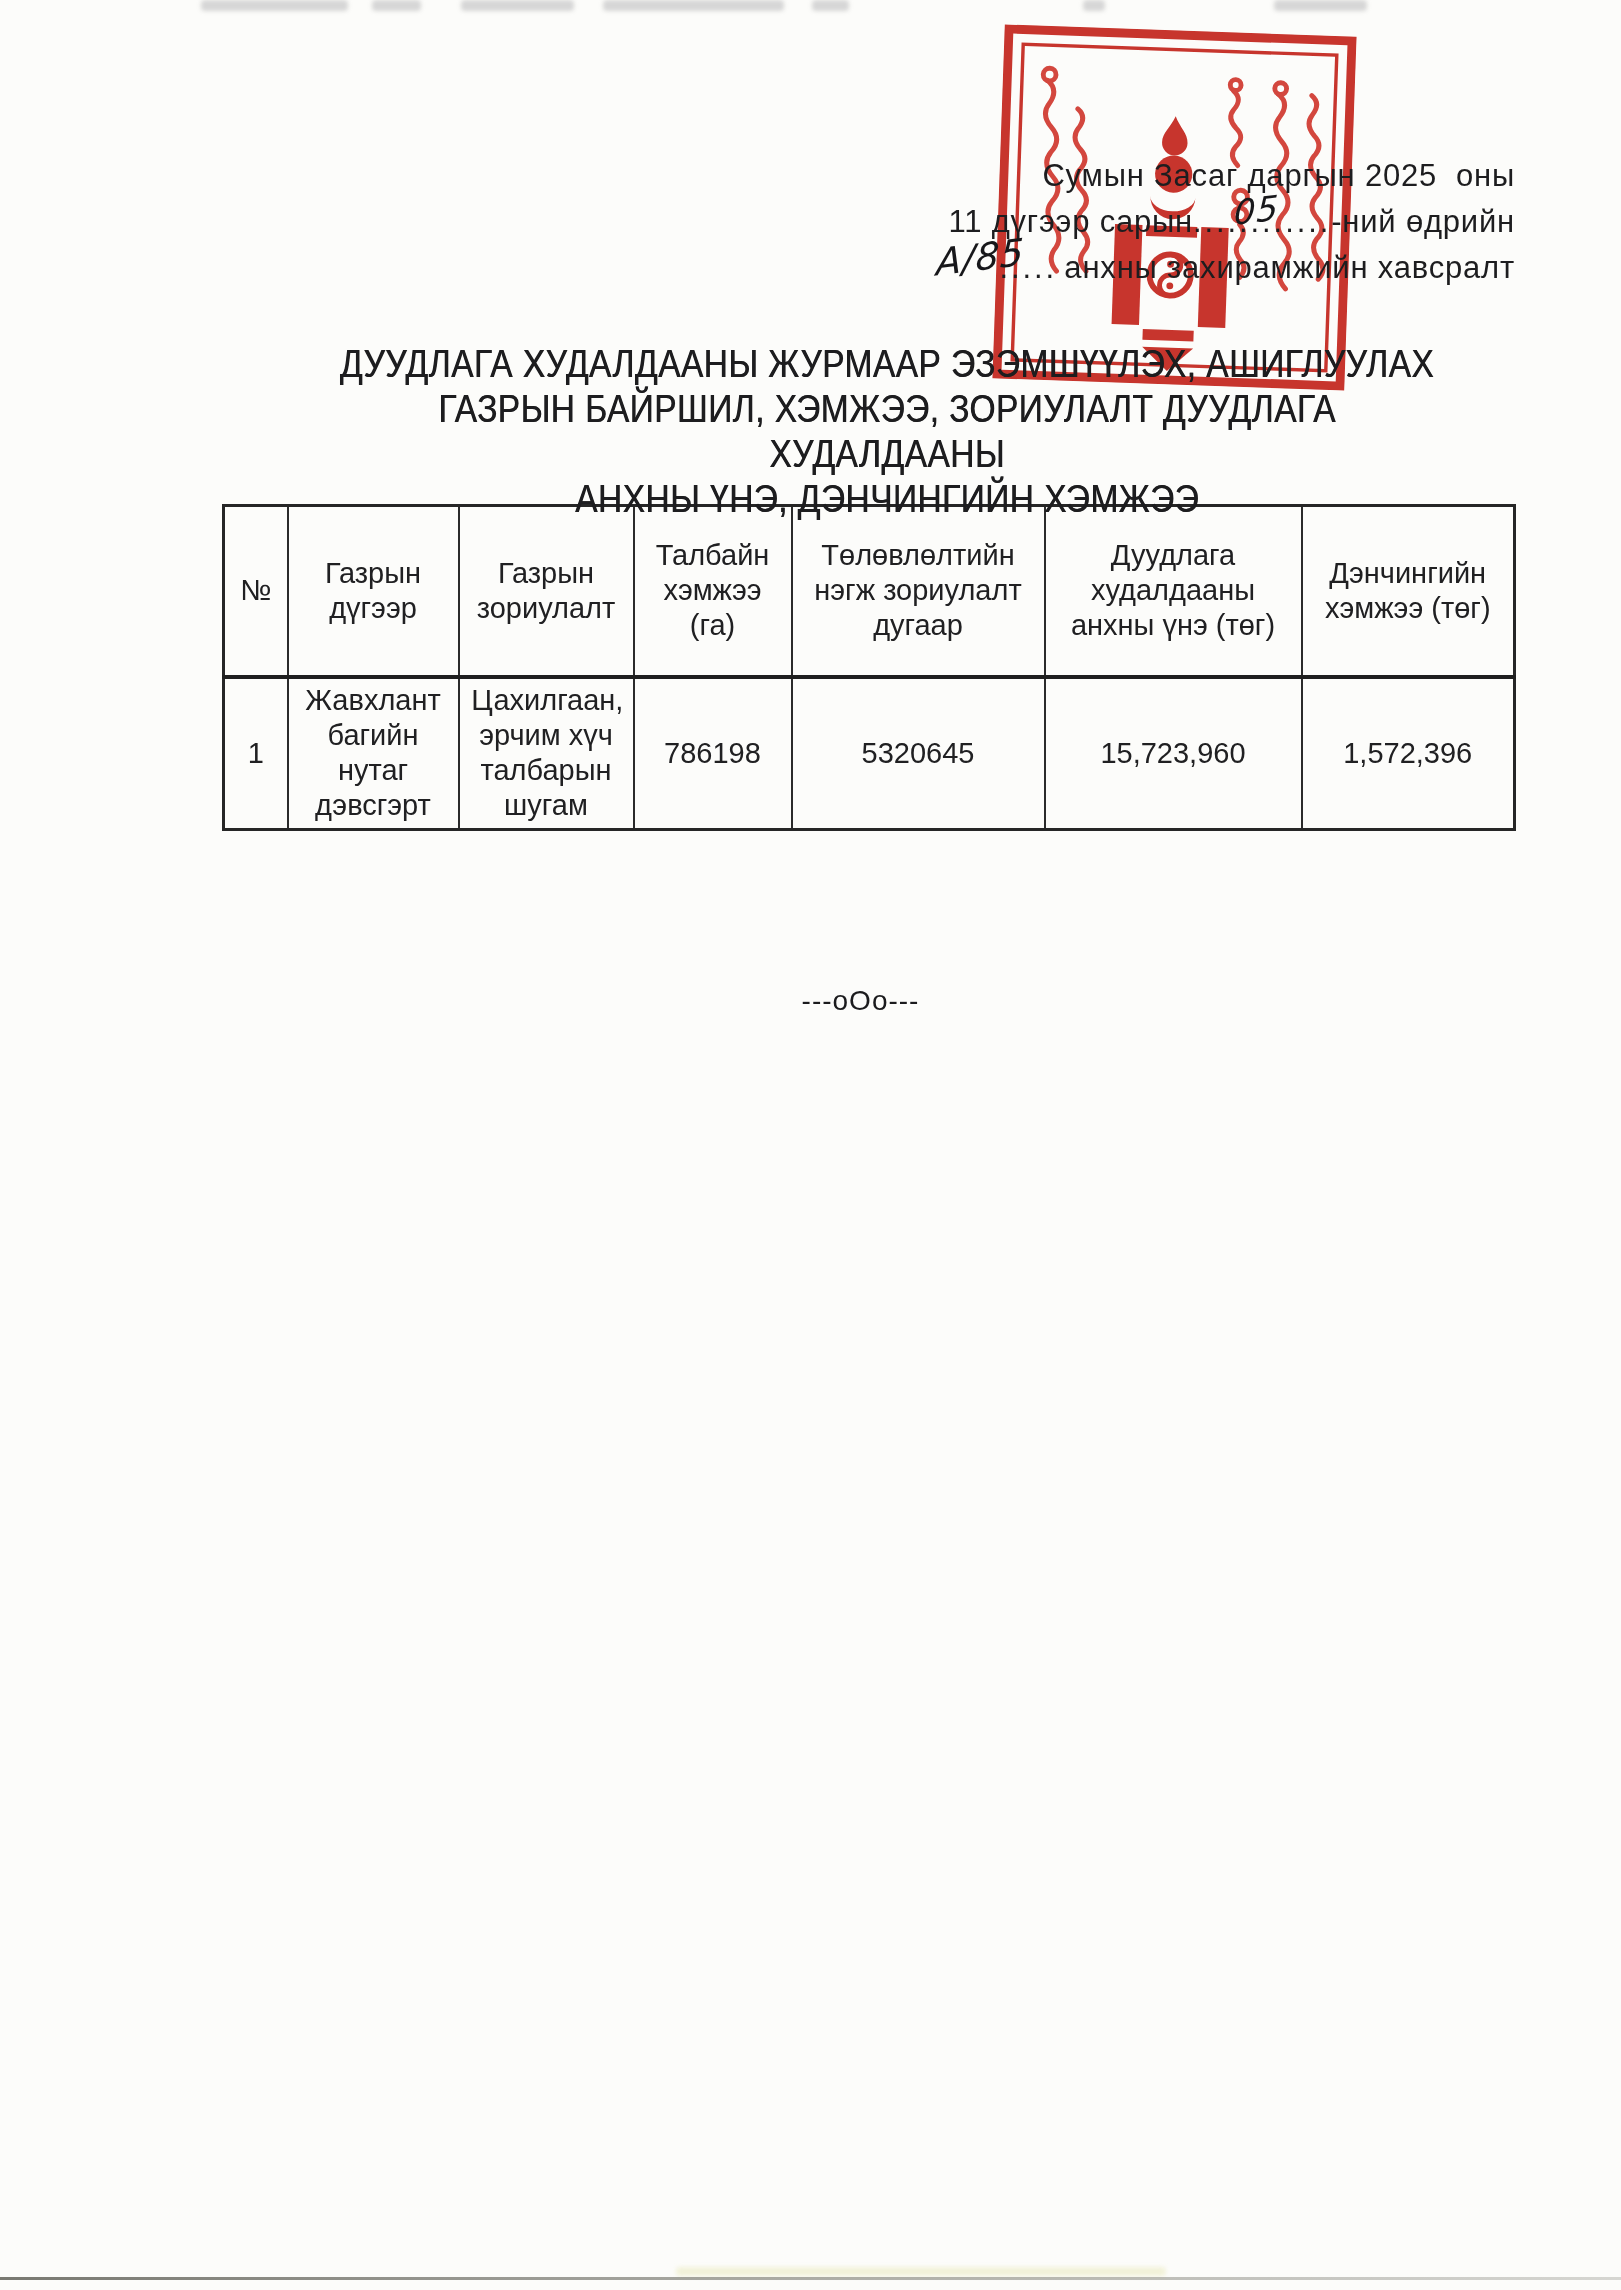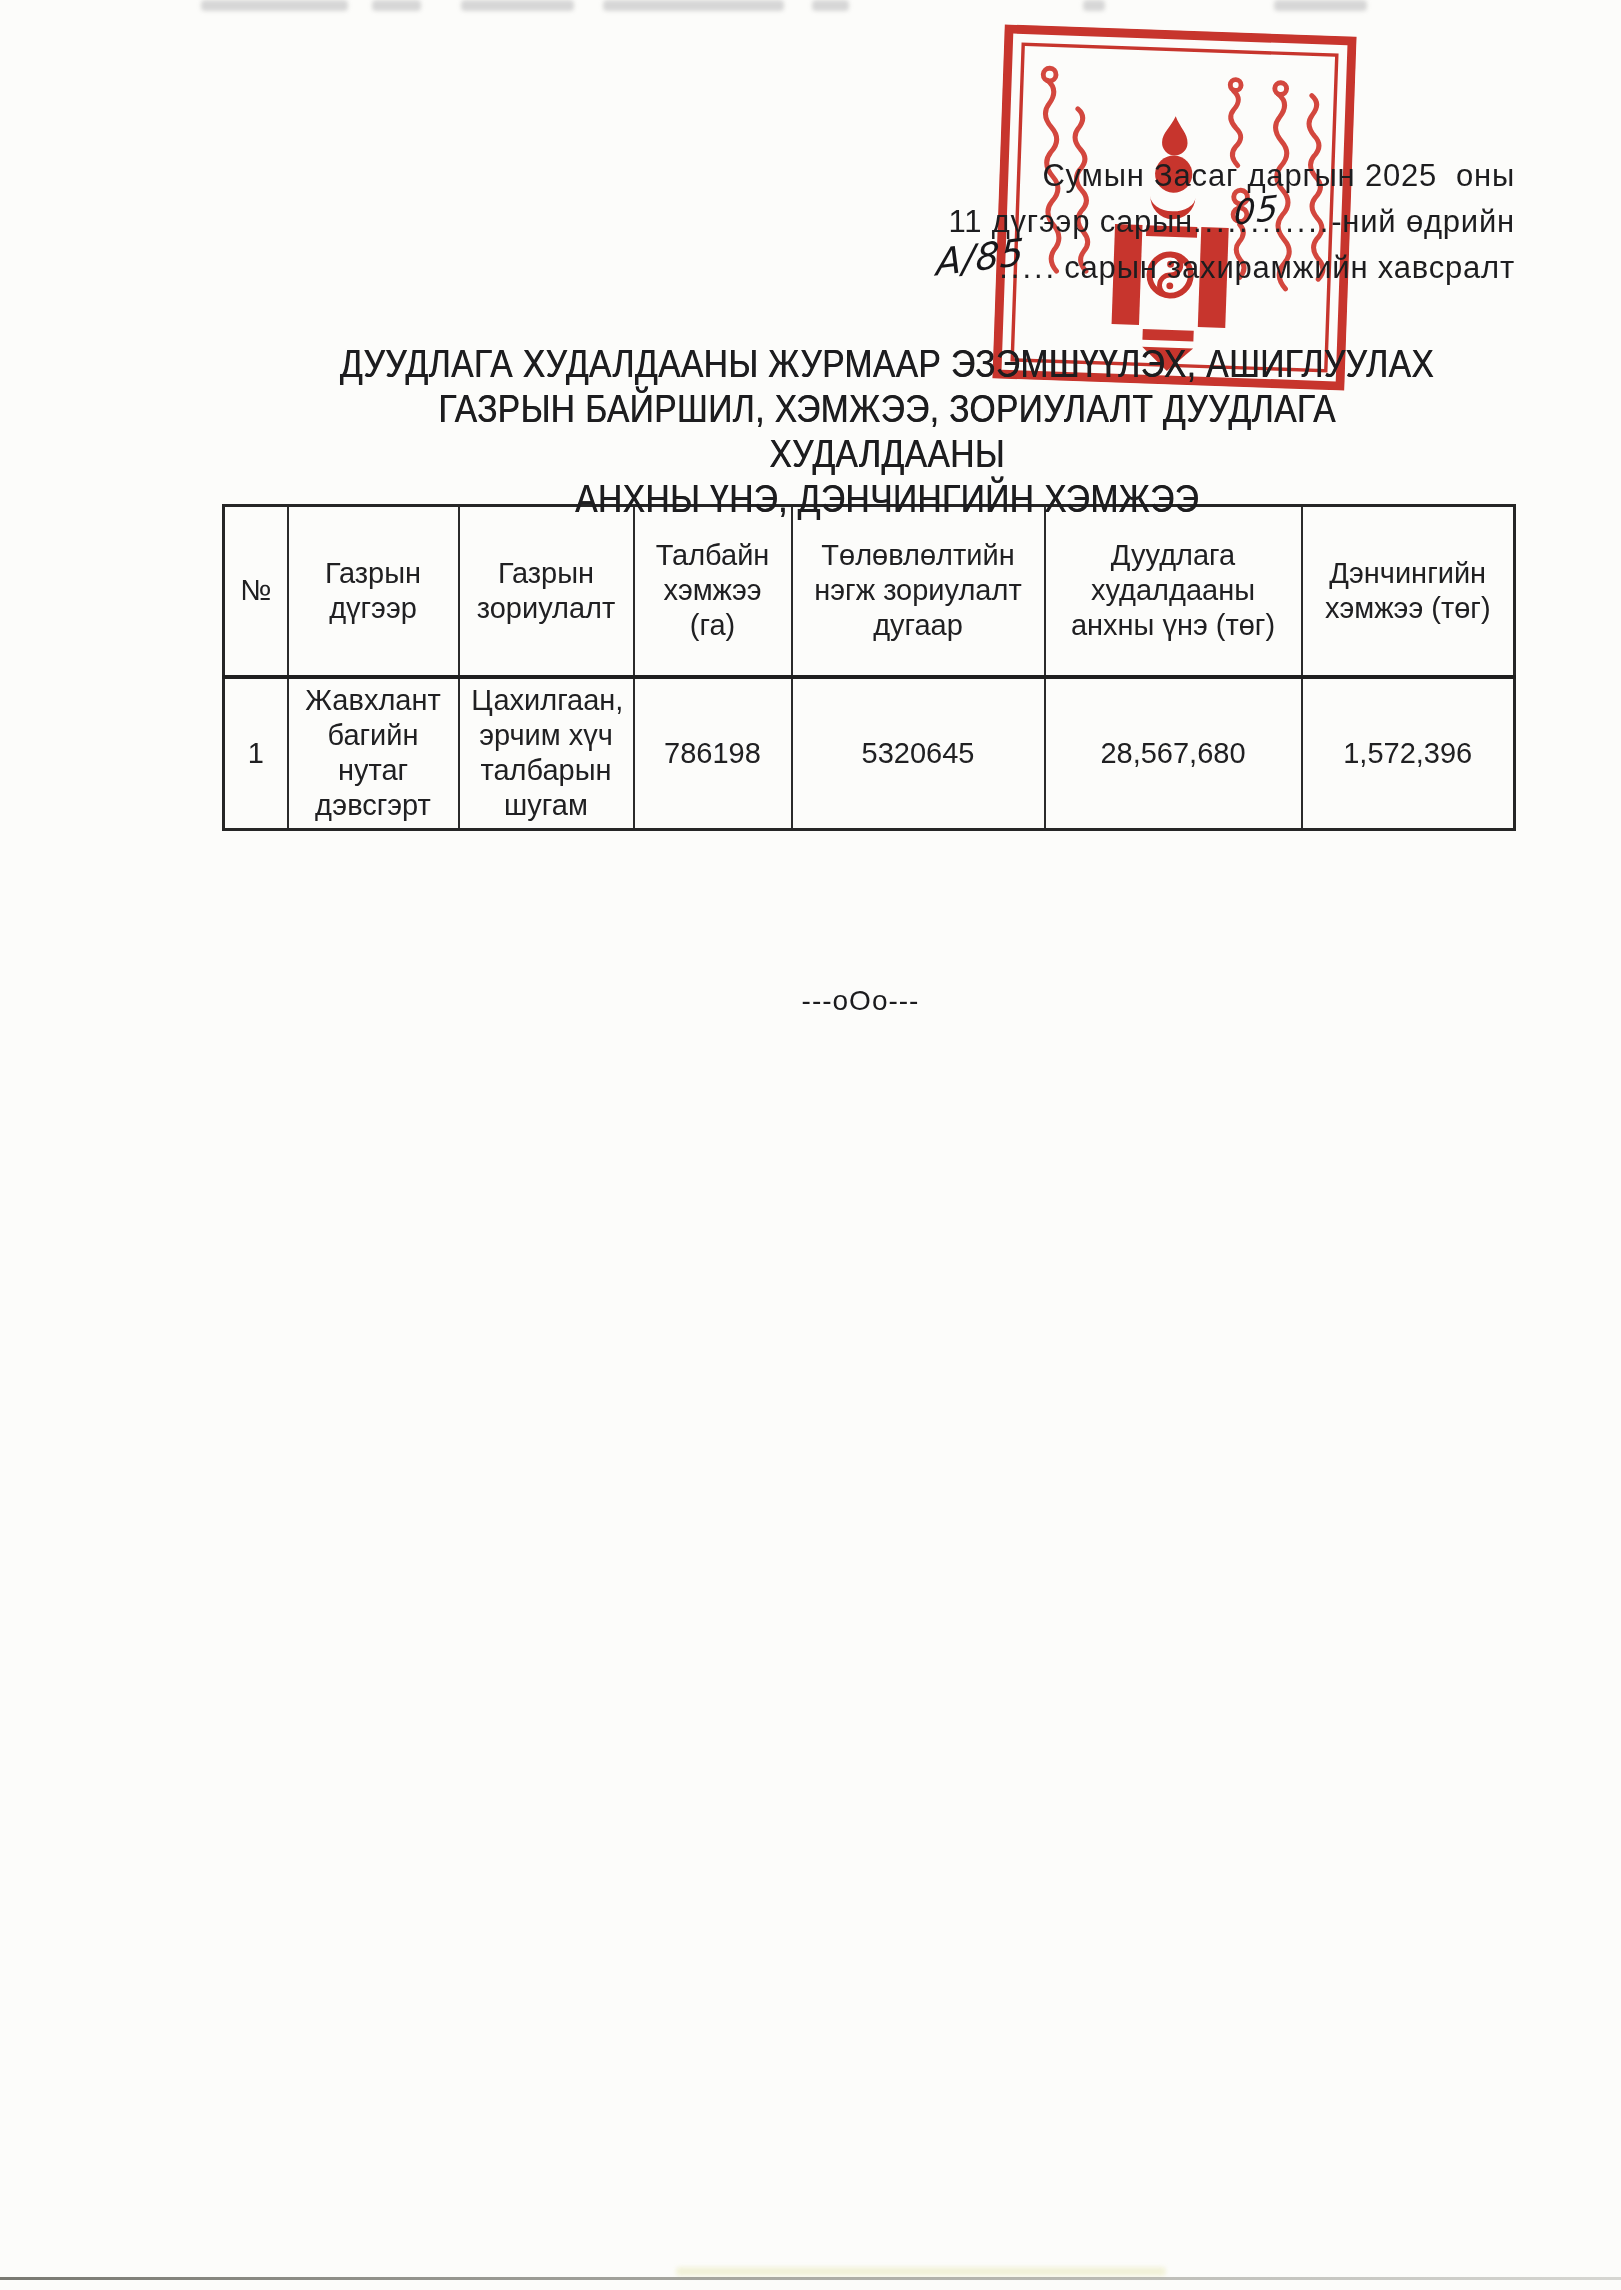--- a/index.html
+++ b/index.html
@@ -148,21 +148,21 @@
 
   <div class="note">
     <div class="note-line">
       <span>Сумын Засаг даргын 2025&nbsp; оны</span>
     </div>
     <div class="note-line">
       <span>11 дүгээр сарын</span><span class="dots">............</span><span>-ний өдрийн</span>
       <span class="hw hw-05">05</span>
     </div>
     <div class="note-line">
-      <span class="dots">....</span><span>. сарын захирамжийн хавсралт</span>
+      <span class="dots">....</span><span>. анхны захирамжийн хавсралт</span>
       <span class="hw hw-a85">А/85</span>
     </div>
   </div>
 
   <div class="doc-title">
     <div>ДУУДЛАГА ХУДАЛДААНЫ ЖУРМААР ЭЗЭМШҮҮЛЭХ, АШИГЛУУЛАХ</div>
     <div>ГАЗРЫН БАЙРШИЛ, ХЭМЖЭЭ, ЗОРИУЛАЛТ ДУУДЛАГА ХУДАЛДААНЫ</div>
     <div>АНХНЫ ҮНЭ, ДЭНЧИНГИЙН ХЭМЖЭЭ</div>
   </div>
 
@@ -187,21 +187,21 @@
         <th>Дэнчингийн хэмжээ (төг)</th>
       </tr>
     </thead>
     <tbody>
       <tr>
         <td>1</td>
         <td>Жавхлант багийн нутаг дэвсгэрт</td>
         <td>Цахилгаан, эрчим хүч талбарын шугам</td>
         <td>786198</td>
         <td>5320645</td>
-        <td>28,567,680</td>
+        <td>15,723,960</td>
         <td>1,572,396</td>
       </tr>
     </tbody>
   </table>
 
   <div class="divider">---оОо---</div>
 
   <div class="bottom-tint"></div>
   <div class="bottom-edge"></div>
 

